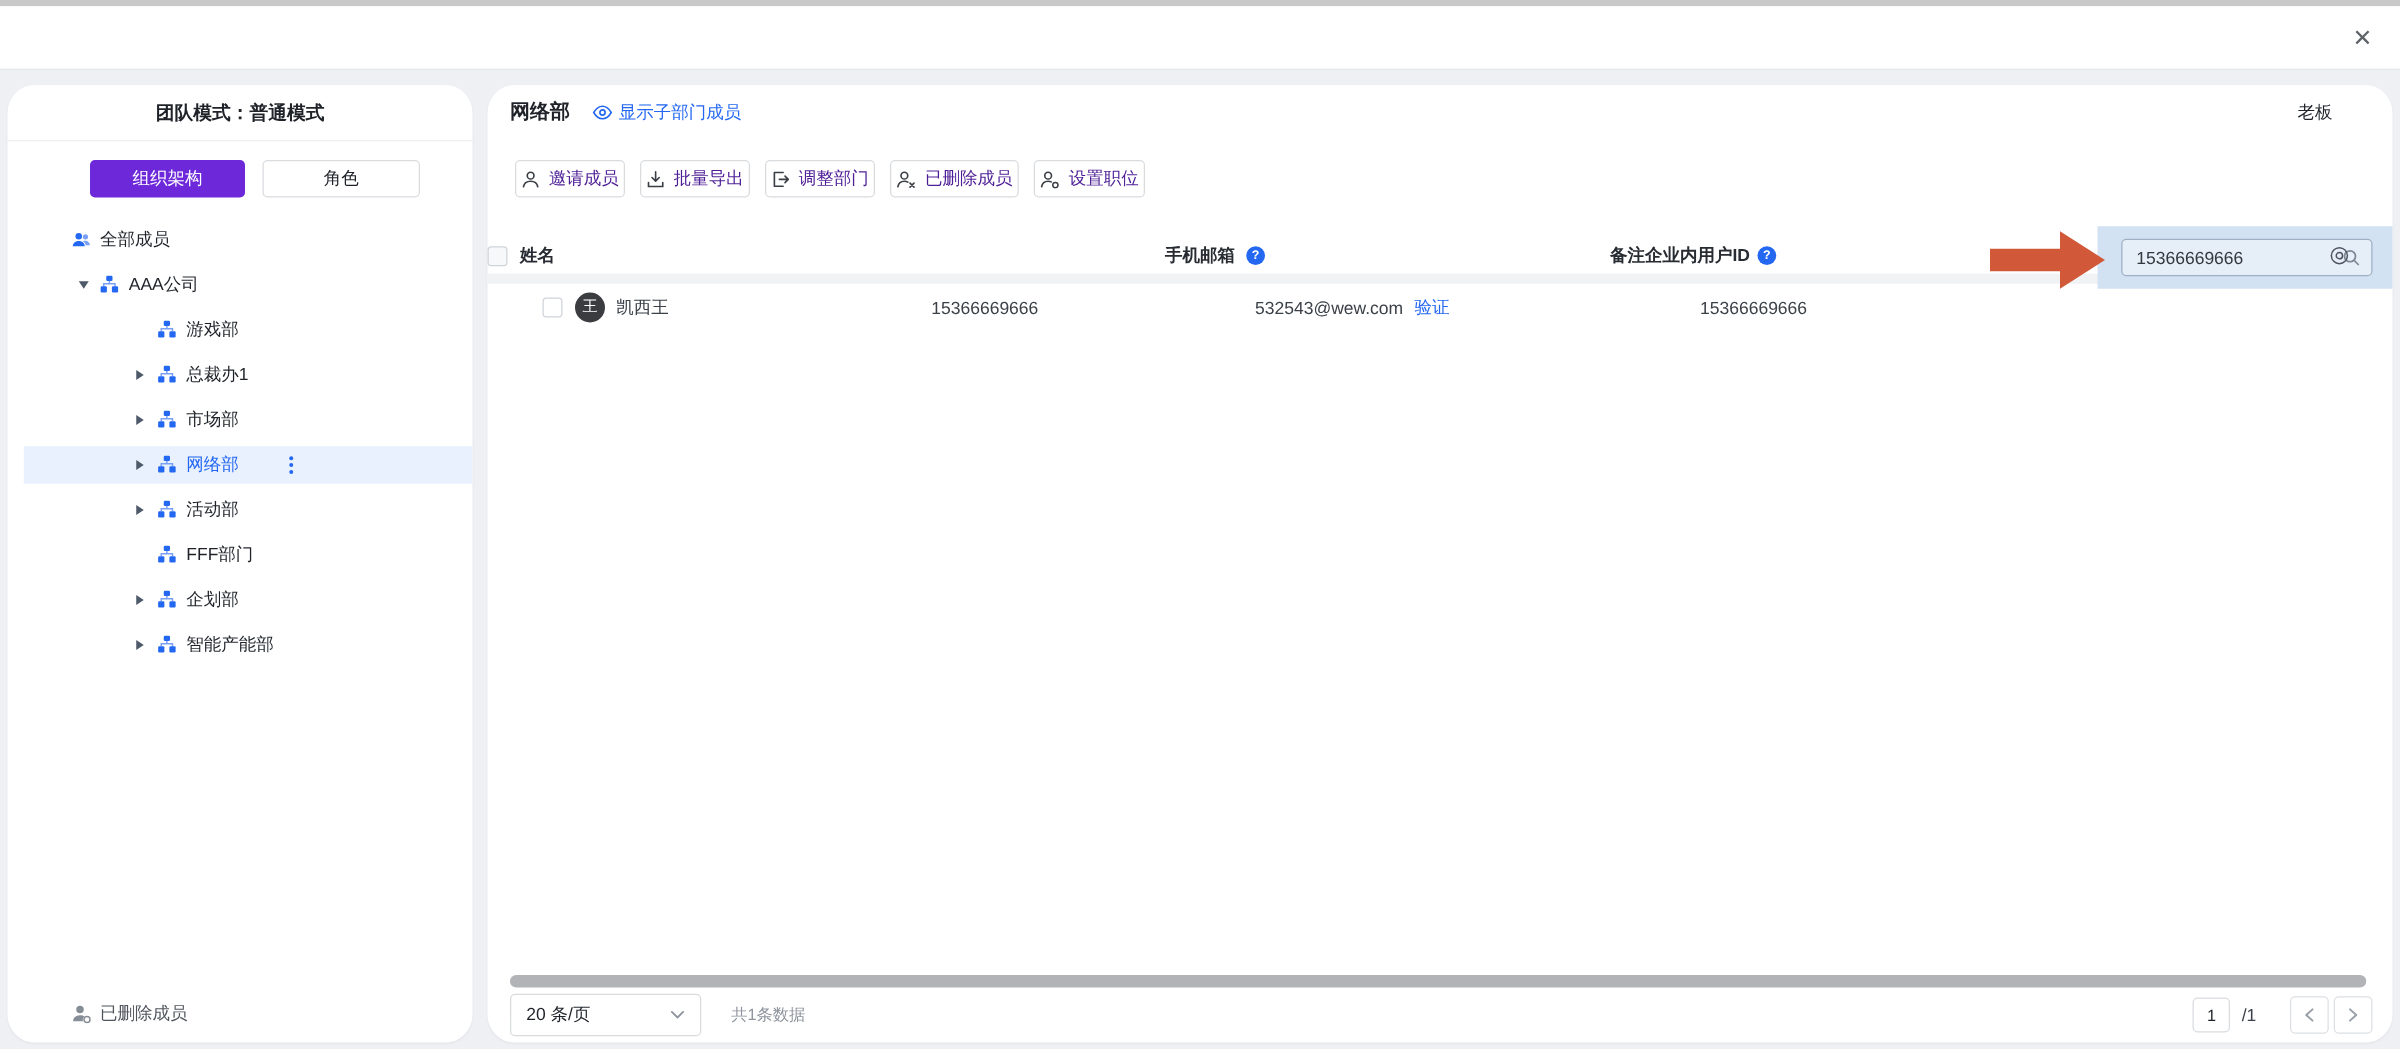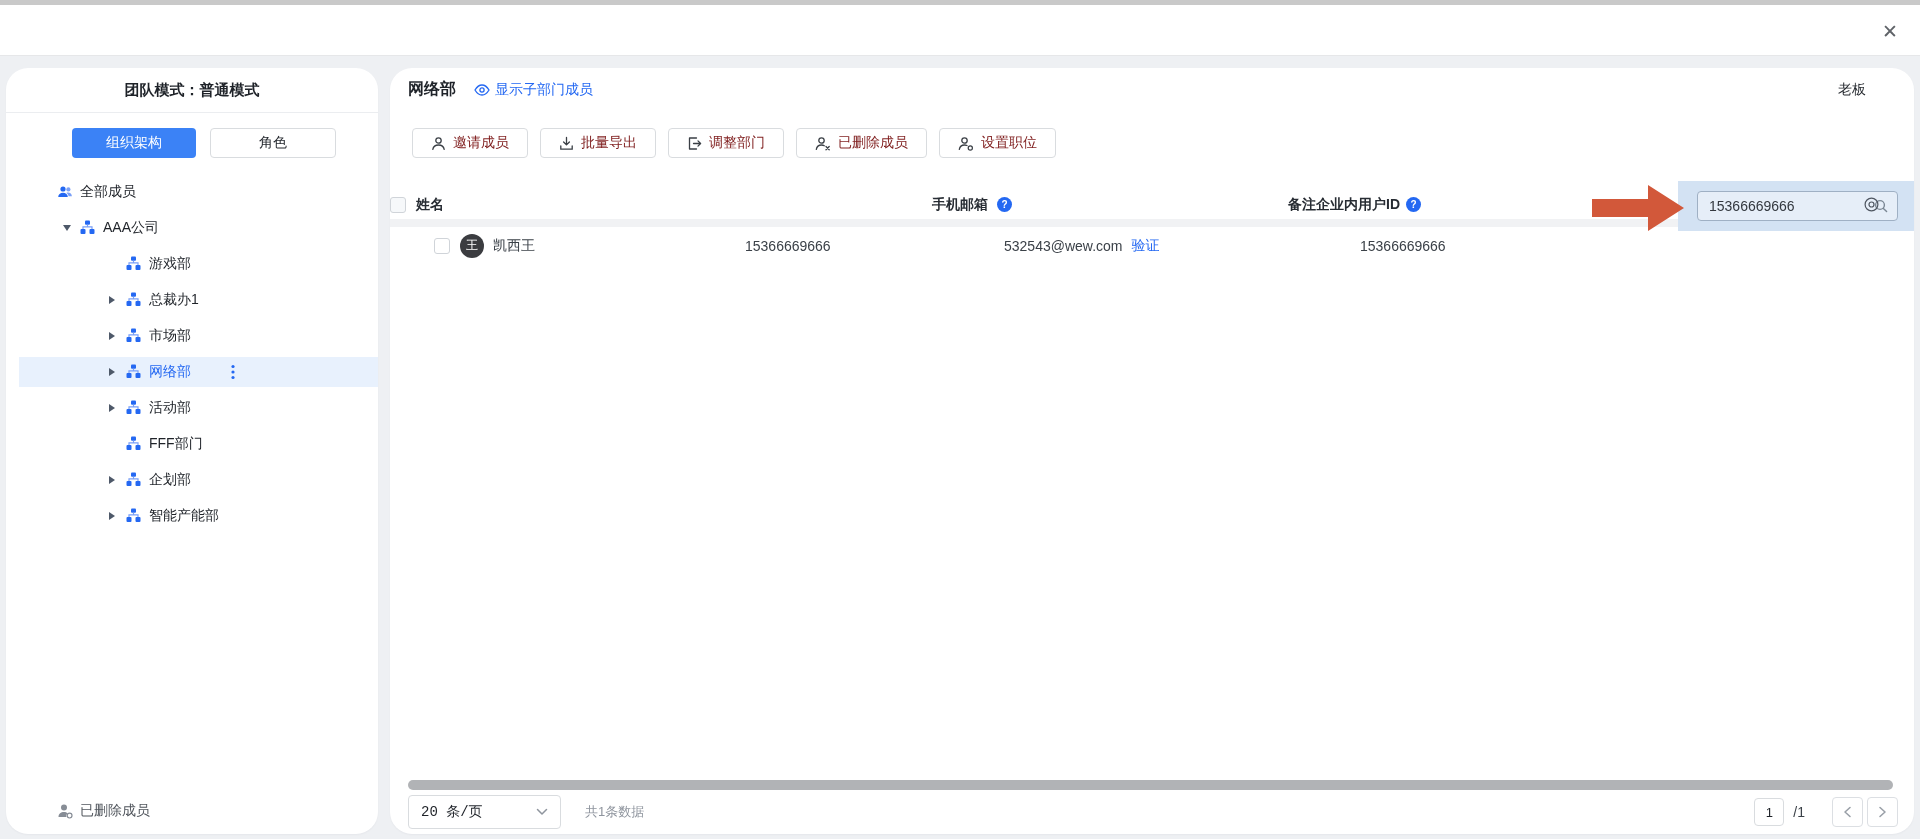--- a/index.html
+++ b/index.html
@@ -18,21 +18,21 @@
 
   
   .card { position:absolute; top:68px; bottom:5px; background:#fff; border-radius:22px; box-shadow:0 1px 2px rgba(31,35,41,0.04); }
   .sidebar { left:6px; width:372px; }
   .main { left:390px; right:6px; }
 
   
   .sb-title { height:45px; display:flex; align-items:center; justify-content:center; font-size:15px; font-weight:bold; border-bottom:1px solid #ebedf0; }
   .sb-switch { display:flex; gap:14px; margin:15px 42px 0 66px; }
   .sb-switch .seg { flex:1; height:30px; display:flex; align-items:center; justify-content:center; font-size:14px; border-radius:4px; cursor:pointer; }
-  .seg.primary { background:#3b82f6; color:#fff; }
+  .seg.primary { background:#6d28d9; color:#fff; }
   .seg.ghost { background:#fff; color:#1f2329; border:1px solid #d9dcdf; }
   .tree { margin-top:19px; }
   .trow { position:relative; height:30px; margin-bottom:6px; display:flex; align-items:center; cursor:pointer; font-size:14px; color:#1f2329; }
   .trow.selected { background:#e8f1fd; color:#2468f2; }
   .trow .caret { width:17px; display:flex; align-items:center; justify-content:flex-start; flex:none; }
   .caret-down { width:0; height:0; border-top:6px solid #4e5969; border-left:4.5px solid transparent; border-right:4.5px solid transparent; }
   .caret-right { width:0; height:0; border-left:6px solid #4e5969; border-top:4.5px solid transparent; border-bottom:4.5px solid transparent; }
   .trow .ticon { width:16px; height:16px; margin-right:7px; flex:none; display:flex; }
   .lvl0 { padding-left:51px; }
   .lvl1 { padding-left:57px; }
@@ -42,21 +42,21 @@
   .sb-deleted .ticon { width:16px; height:16px; margin-right:7px; display:flex; }
 
   
   .m-titlerow { position:relative; height:43px; display:flex; align-items:center; padding:0 18px; }
   .m-title { font-size:16px; font-weight:bold; }
   .m-showsub { display:flex; align-items:center; gap:5px; margin-left:18px; color:#2468f2; font-size:14px; cursor:pointer; }
   .m-owner { position:absolute; right:48px; font-size:14px; color:#1f2329; cursor:pointer; }
 
   
   .m-toolbar { position:relative; display:flex; gap:12px; padding:0 0 0 22px; margin-top:17px; height:30px; }
-  .tbtn { display:flex; align-items:center; gap:7px; padding:0 18px; height:30px; border:1px solid #d9dcdf; border-radius:4px; background:#fff; font-size:14px; color:#7f1d1d; cursor:pointer; white-space:nowrap; }
+  .tbtn { display:flex; align-items:center; gap:7px; padding:0 4px; height:30px; border:1px solid #d9dcdf; border-radius:4px; background:#fff; font-size:14px; color:#4c1d95; cursor:pointer; white-space:nowrap; }
   .tbtn svg { flex:none; }
 
   
   .search-highlight { position:absolute; top:53px; right:0; width:236px; height:50px; background:#d3e2f3; }
   .search-box { position:absolute; top:10px; left:19px; width:201px; height:30px; border:1px solid #9fb0c4; border-radius:4px; background:#e6eef8; display:flex; align-items:center; }
   .search-box input { flex:1; min-width:0; border:none; outline:none; background:transparent; font-size:14px; color:#33383f; padding:0 4px 0 11px; font-family:inherit; }
   .search-box .mag { margin-right:9px; display:flex; }
   .anno-arrow { position:absolute; top:55px; left:1202px; width:92px; height:50px; z-index:3; pointer-events:none; }
 
   
@@ -73,21 +73,21 @@
   .thead .col-name { padding-left:5px; }
   .hgap { width:5px; flex:none; }
   .qicon { width:15px; height:15px; border-radius:50%; background:#2468f2; color:#fff; font-size:10px; font-weight:bold; display:flex; align-items:center; justify-content:center; flex:none; }
   .col-settings { position:absolute; right:34px; top:6px; display:flex; cursor:pointer; }
   .avatar { width:24px; height:24px; border-radius:50%; background:#3b3c40; color:#fff; font-size:12px; display:flex; align-items:center; justify-content:center; flex:none; }
   .verify-link { color:#2468f2; cursor:pointer; }
 
   
   .hscrollbar { position:absolute; left:18px; bottom:44px; width:1485px; height:10px; background:#b1b3b6; border-radius:5px; cursor:pointer; }
   .m-footer { position:absolute; left:18px; right:16px; bottom:6px; height:32px; display:flex; align-items:center; }
-  .page-size { width:153px; height:30px; border:1px solid #d9dcdf; border-radius:4px; display:flex; align-items:center; padding:16px 12px; font-size:14px; color:#1f2329; cursor:pointer;font-family:Liberation Mono, monospace; }
+  .page-size { width:153px; height:30px; border:1px solid #d9dcdf; border-radius:4px; display:flex; align-items:center; padding:16px 12px; font-size:14px; color:#1f2329; cursor:pointer; }
   .page-size .chev { margin-left:auto; display:flex; }
   .total-text { margin-left:24px; font-size:13px; color:#8f959e; }
   .pager { margin-left:auto; display:flex; align-items:center; }
   .page-input { width:30px; height:28px; border:1px solid #d9dcdf; border-radius:4px; text-align:center; font-size:13px; color:#1f2329; outline:none; font-family:inherit; }
   .page-total { margin:0 0 0 9px; font-size:14px; color:#3b4148; }
   .pg-btn { width:31px; height:30px; border:1px solid #dcdfe3; border-radius:4px; background:#fff; display:flex; align-items:center; justify-content:center; cursor:pointer; }
   .pg-prev { margin-left:27px; }
   .pg-next { margin-left:4px; }
 </style>
 </head>

